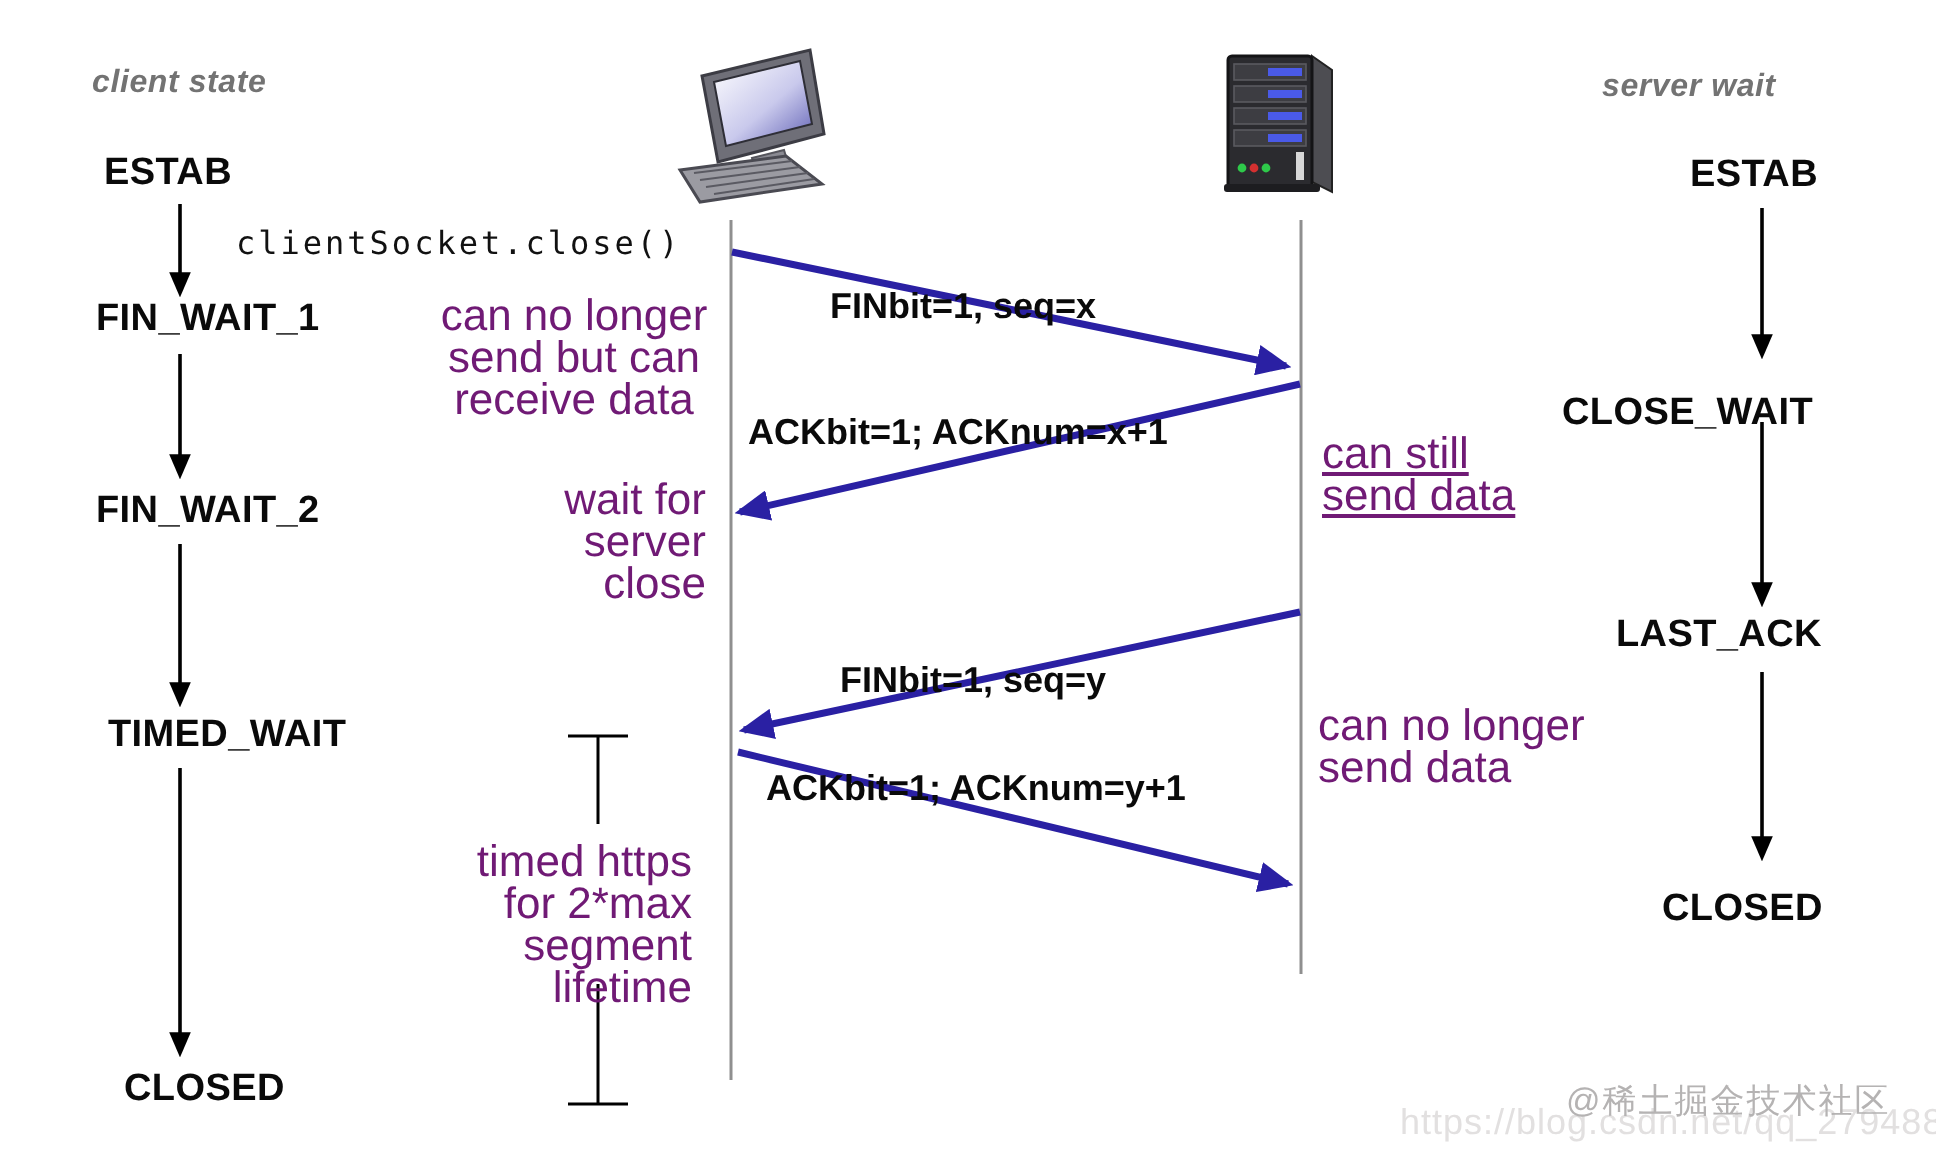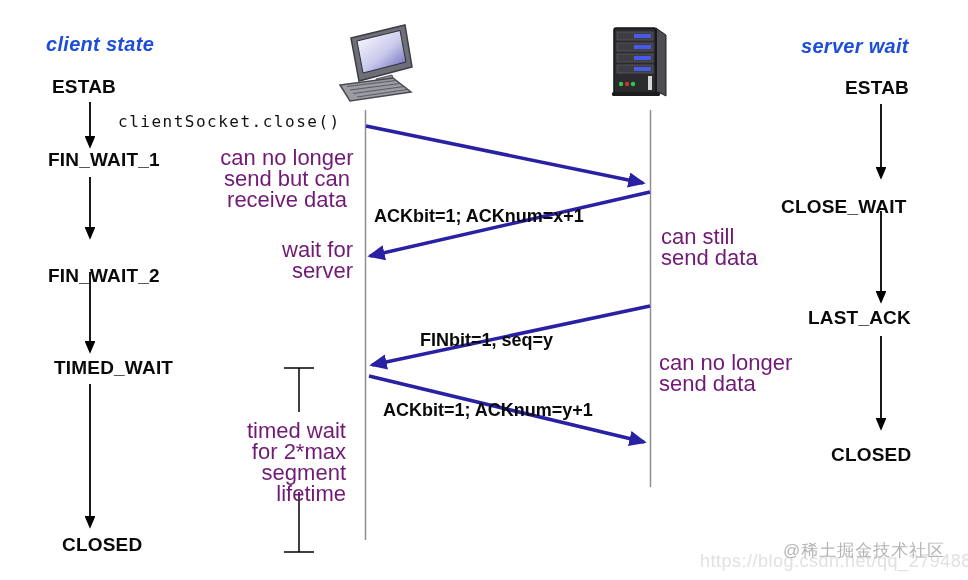--- a/index.html
+++ b/index.html
@@ -2,21 +2,21 @@
 <html><head>
 <meta charset="utf-8">
 <style>
   html,body{margin:0;padding:0;background:#fff;}
   .canvas{
     position:relative;width:968px;height:580px;background:#ffffff;overflow:hidden;
     font-family:"Liberation Sans",sans-serif;
   }
   .layer{position:absolute;left:0;top:0;width:968px;height:580px;}
   .txt{position:absolute;white-space:nowrap;}
-  .hdr{font-style:italic;font-weight:700;font-size:20px;color:#1d4ed8;letter-spacing:.3px;}
+  .hdr{font-style:italic;font-weight:700;font-size:16px;color:#737373;letter-spacing:.3px;}
   .state{font-weight:700;font-size:19px;color:#0a0a0a;letter-spacing:.2px;}
   .msg{font-weight:600;font-size:18px;color:#0a0a0a;}
   .ann{position:absolute;font-weight:400;font-size:22px;color:#701a75;line-height:21px;white-space:normal;}
   .ann.center{text-align:center;}
   .ann.right{text-align:right;}
   .code{font-family:"DejaVu Sans Mono",monospace;font-size:16px;letter-spacing:1.5px;color:#111;}
   .wm-url{font-size:18px;color:#e2e0e0;letter-spacing:.5px;}
   .wm-cn{font-size:17px;color:#b5b3b3;letter-spacing:1px;}
 </style>
 </head>
@@ -96,50 +96,52 @@
       <circle cx="21" cy="58" r="2.2" fill="#2ec94a"></circle>
       <rect x="0" y="66" width="48" height="4" rx="1.5" fill="#1d1d20"></rect>
     </g>
   </svg>
 
   <div class="txt hdr" style="left:46px;top:33px;">client state</div>
   <div class="txt hdr" style="left:801px;top:35px;">server wait</div>
 
   <div class="txt state" style="left:52px;top:76px;">ESTAB</div>
   <div class="txt state" style="left:48px;top:149px;">FIN_WAIT_1</div>
-  <div class="txt state" style="left:48px;top:245px;margin-top:20px;">FIN_WAIT_2</div>
+  <div class="txt state" style="left:48px;top:245px;">FIN_WAIT_2</div>
   <div class="txt state" style="left:54px;top:357px;">TIMED_WAIT</div>
   <div class="txt state" style="left:62px;top:534px;">CLOSED</div>
 
   <div class="txt state" style="left:845px;top:77px;">ESTAB</div>
   <div class="txt state" style="left:781px;top:196px;">CLOSE_WAIT</div>
   <div class="txt state" style="left:808px;top:307px;">LAST_ACK</div>
   <div class="txt state" style="left:831px;top:444px;">CLOSED</div>
 
   <div class="txt code" style="left:118px;top:112px;">clientSocket.close()</div>
 
+  <div class="txt msg" style="left:415px;top:143px;">FINbit=1, seq=x</div>
   <div class="txt msg" style="left:374px;top:206px;">ACKbit=1; ACKnum=x+1</div>
   <div class="txt msg" style="left:420px;top:330px;">FINbit=1, seq=y</div>
-  <div class="txt msg" style="left:383px;top:400px;">ACKbit=1; ACKnum=y+1</div>
+  <div class="txt msg" style="left:383px;top:384px;">ACKbit=1; ACKnum=y+1</div>
 
   <div class="ann center" style="left:210px;top:147px;width:154px;">
     <div>can no longer</div>
     <div>send but can</div>
     <div>receive data</div>
   </div>
   <div class="ann right" style="left:220px;top:239px;width:133px;">
     <div>wait for server</div>
+    <div>close</div>
   </div>
   <div class="ann right" style="left:198px;top:420px;width:148px;">
-    <div>timed wait</div>
+    <div>timed https</div>
     <div>for 2*max</div>
     <div>segment lifetime</div>
   </div>
 
-  <div class="ann" style="left:661px;top:226px;width:130px;">
+  <div class="ann" style="left:661px;top:216px;width:130px;text-decoration:underline;">
     <div>can still</div>
     <div>send data</div>
   </div>
   <div class="ann" style="left:659px;top:352px;width:140px;">
     <div>can no longer</div>
     <div>send data</div>
   </div>
 
   <div class="txt wm-url" style="left:700px;top:551px;">https://blog.csdn.net/qq_27948869</div>
   <div class="txt wm-cn" style="left:783px;top:539px;">@稀土掘金技术社区</div>

